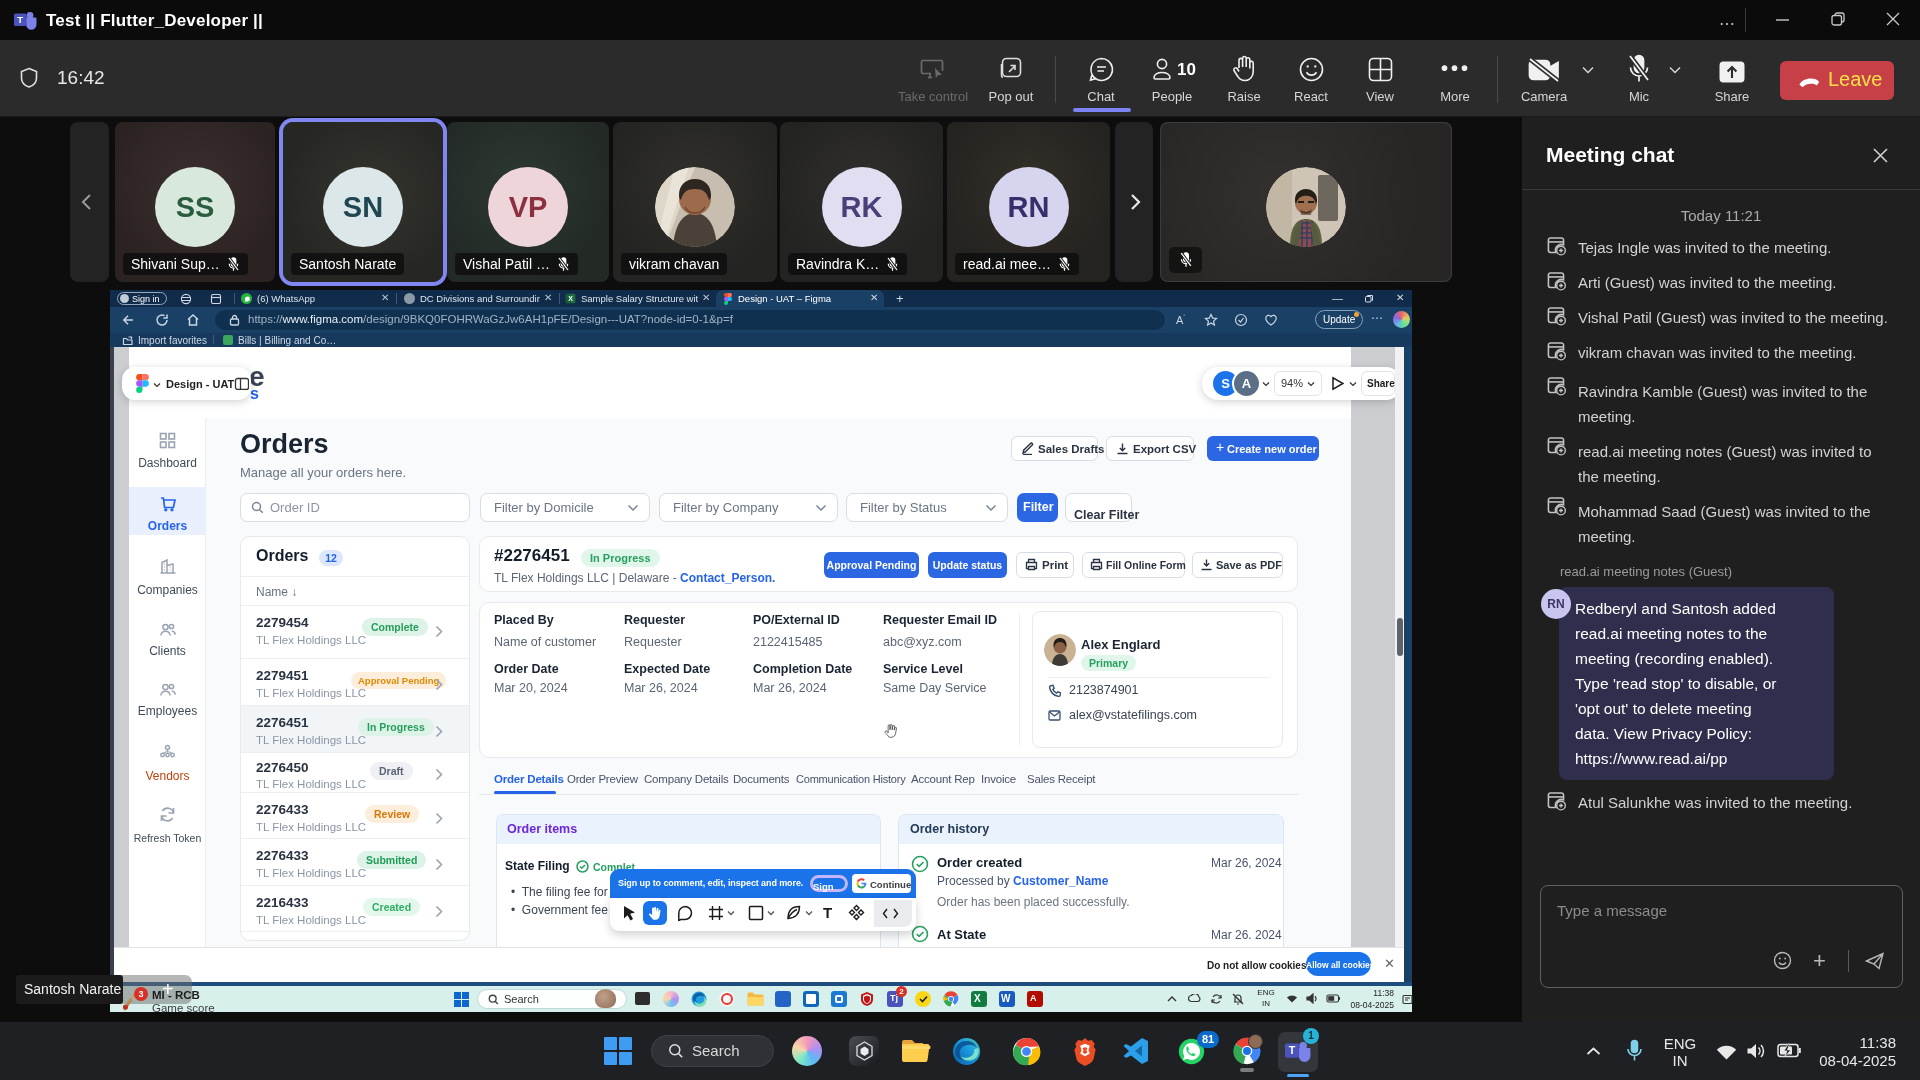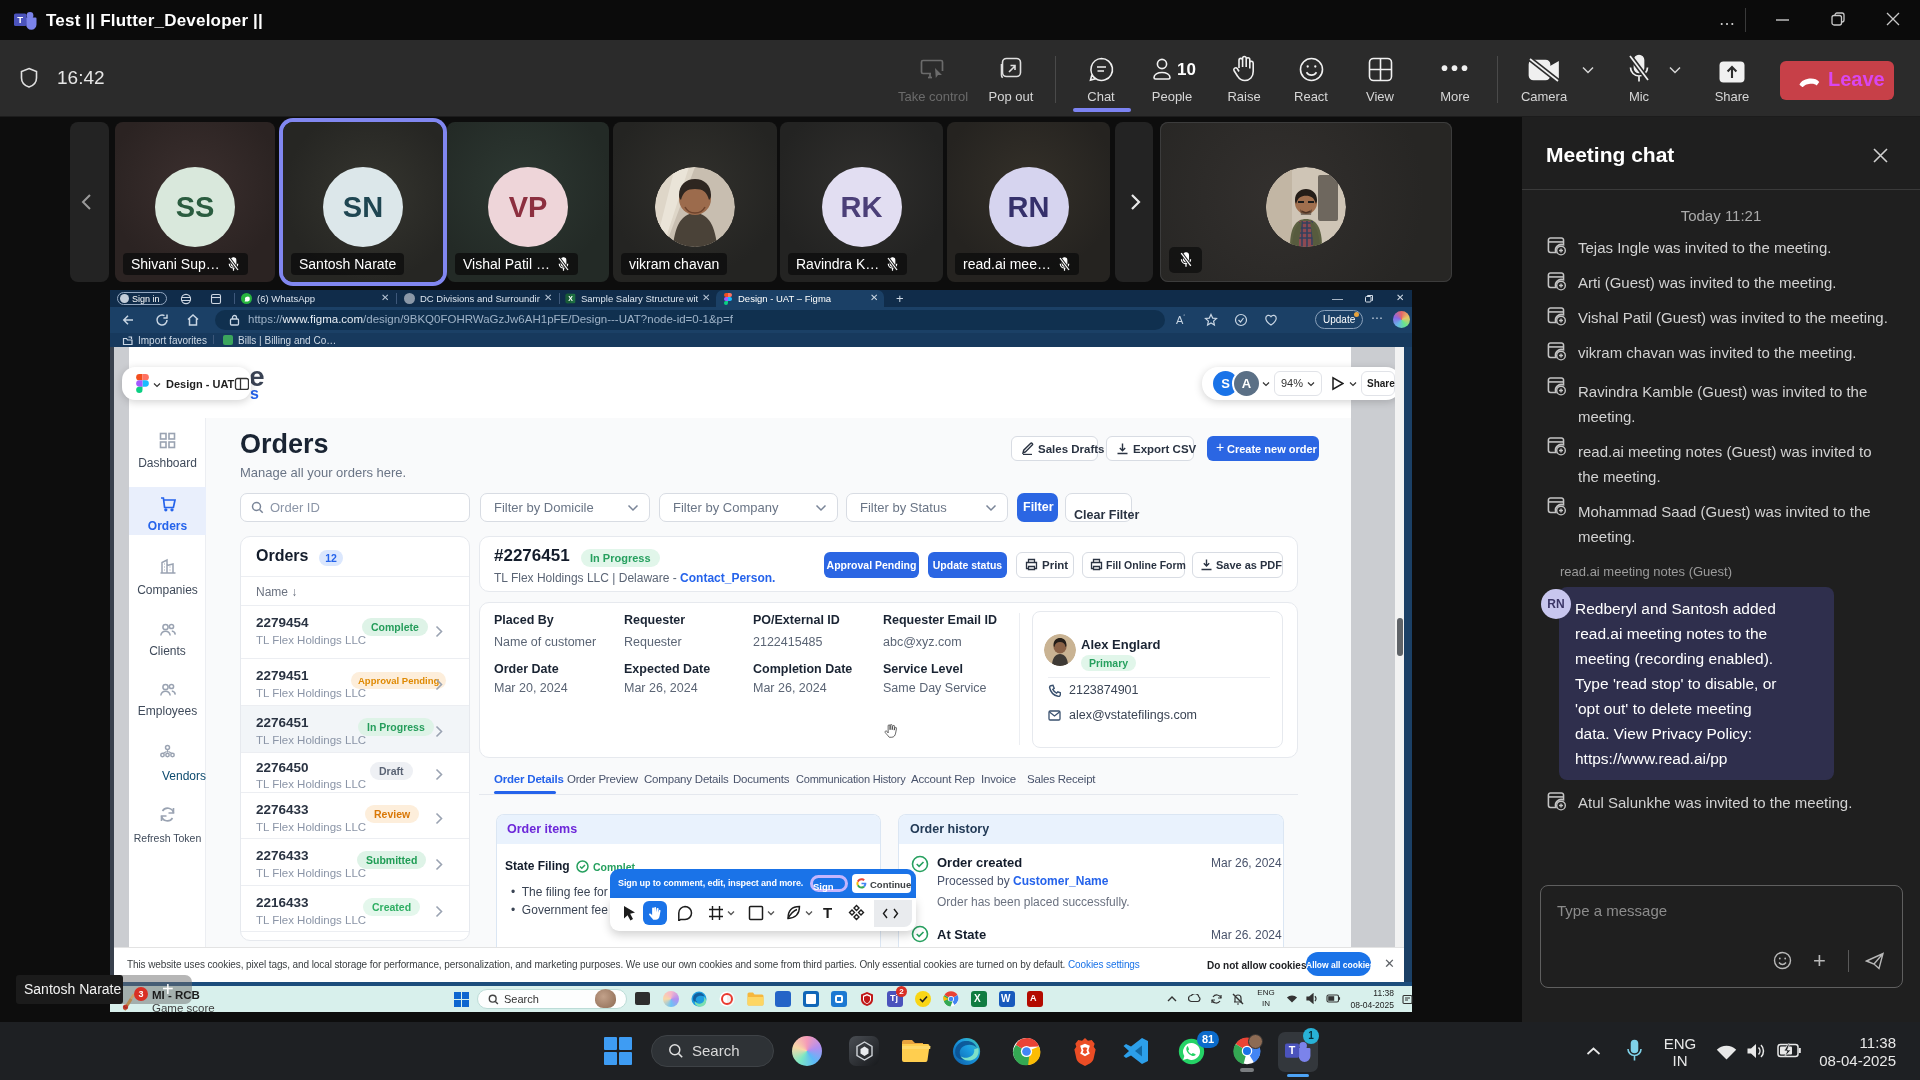--- a/index.html
+++ b/index.html
@@ -147,21 +147,21 @@
     <svg class="abs" style="left:1719px;top:21px" width="26" height="22" viewBox="0 0 26 22">
       <rect x="0.5" y="0.5" width="25" height="21" rx="4" fill="#f0f0f0"></rect>
       <path d="M13 17V6M8.6 10.4L13 6l4.4 4.4" stroke="#2b2b2b" stroke-width="2.1" fill="none"></path>
     </svg>
     <div class="tb-label" style="left:1704px;top:49px;width:56px">Share</div>
 
     <div class="abs" style="left:1780px;top:21px;width:114px;height:39px;border-radius:6px;background:#c74048"></div>
     <svg class="abs" style="left:1797px;top:33px" width="24" height="14" viewBox="0 0 24 14">
         <path d="M2 10.5C5 4 19 4 22 10.5l-3 3c-2-3.4-12-3.4-14 0z" fill="#fff" transform="rotate(-8 12 8)"></path>
       </svg>
-    <div class="abs" style="left:1828px;top:28px;font-size:20px;font-weight:bold;color:#d946ef">Leave</div>
+    <div class="abs" style="left:1828px;top:28px;font-size:20px;font-weight:normal;color:#fde047">Leave</div>
   </div>
 
   <div id="stage" class="abs">
     <div id="tiles" class="abs" style="left:0;top:0;width:1522px;height:170px">
       <div class="tile" style="left:70px;width:39px;background:#232323"></div>
       <svg class="abs" style="left:79px;top:76px" width="16" height="18" fill="none" stroke="#9a9a9a" stroke-width="2">
           <path d="M11 2L4 9l7 7"></path>
         </svg>
 
       <div class="tile" style="left:115px;width:160px;background:radial-gradient(circle at 50% 40%, #3b2f2e 0%, #2b2322 70%)">
@@ -407,21 +407,21 @@
             <path d="M12.8 10c1.9.2 3.2 1.5 3.5 3.6"></path>
           </svg>
         <div class="abs" style="left:0px;top:357px;width:77px;text-align:center;font-size:12px;color:#3f4a5a">Employees</div>
         <svg class="abs" style="left:30px;top:396px" width="17" height="17" fill="none" stroke="#9aa3b2" stroke-width="1.5">
             <circle cx="8.5" cy="4.5" r="2"></circle>
             <circle cx="3.5" cy="12" r="1.7"></circle>
             <circle cx="8.5" cy="12" r="1.7"></circle>
             <circle cx="13.5" cy="12" r="1.7"></circle>
             <path d="M8.5 7v2.5M4 10.5l3.5-2M13 10.5l-3.5-2" stroke-width="1.2"></path>
           </svg>
-        <div class="abs" style="left:0px;top:422px;width:77px;text-align:right;font-size:12px;color:#0c4a6e">Vendors</div>
+        <div class="abs" style="left:0px;top:422px;width:77px;text-align:center;font-size:12px;color:#c2410c">Vendors</div>
         <svg class="abs" style="left:30px;top:459px" width="17" height="17" fill="none" stroke="#9aa3b2" stroke-width="1.6">
             <path d="M14.5 7a6 6 0 0 0-11-2M2.5 10a6 6 0 0 0 11 2"></path>
             <path d="M14.5 2v5h-5M2.5 15v-5h5"></path>
           </svg>
         <div class="abs" style="left:0px;top:485px;width:77px;text-align:center;font-size:10.5px;color:#3f4a5a">Refresh Token</div>
 
         <div class="abs" style="left:111px;top:82px;font-size:27px;font-weight:bold;color:#1a2433">Orders</div>
         <div class="abs" style="left:111px;top:118px;font-size:13px;color:#6a7586">Manage all your orders here.</div>
 
         <div class="abs" style="left:882px;top:89px;width:87px;height:25px;background:#fff;border:1px solid #d8dce3;border-radius:6px"></div>
@@ -722,21 +722,20 @@
           <path d="M1 1.5l3 3 3-3"></path>
         </svg>
       <div class="abs" style="left:1251px;top:81px;width:34px;height:25px;border:1px solid #e1e3e8;border-radius:6px"></div>
       <div class="abs" style="left:1257px;top:88px;font-size:10px;font-weight:bold;color:#1c1c1c">Share</div>
 
       <div class="abs" style="left:1285px;top:57px;width:9px;height:635px;background:#f2f2f2"></div>
       <div class="abs" style="left:1286.5px;top:328px;width:6px;height:38px;border-radius:3px;background:#5f6368"></div>
       <div class="abs" style="left:1294px;top:57px;width:8px;height:635px;background:#1b4066"></div>
 
       <div class="abs" style="left:4px;top:657px;width:1290px;height:35px;background:#fff;border-top:1px solid #e3e3e3"></div>
-      <div class="abs" style="left:17px;top:669px;font-size:10px;color:#3c4043;letter-spacing:-.1px">This website uses cookies, pixel tags, and local storage for performance, personalization, and marketing purposes. We use our own cookies and some from third parties. Only essential cookies are turned on by default. <span style="color:#1a73e8">Cookies settings</span></div>
       <div class="abs" style="left:1097px;top:669.5px;font-size:10px;color:#202124;font-weight:bold">Do not allow cookies</div>
       <div class="abs" style="left:1196px;top:662px;width:65px;height:24px;background:#1a73e8;border-radius:13px"></div>
       <div class="abs" style="left:1196px;top:670px;width:65px;text-align:center;font-size:8.5px;color:#fff;font-weight:bold;white-space:nowrap">Allow all cookies</div>
       <div class="abs" style="left:1274px;top:666px;font-size:13px;color:#5f6368">✕</div>
 
       <div class="abs" style="left:0;top:692px;width:1302px;height:4px;background:#1c4d7c"></div>
       <div id="stask" class="abs" style="left:0;top:696px;width:1302px;height:26px;background:#d8f0ec">
         <svg class="abs" style="left:344px;top:6px" width="15" height="15" viewBox="0 0 15 15">
             <rect width="7" height="7" fill="#0e66d0"></rect>
             <rect x="8" width="7" height="7" fill="#0e66d0"></rect>

